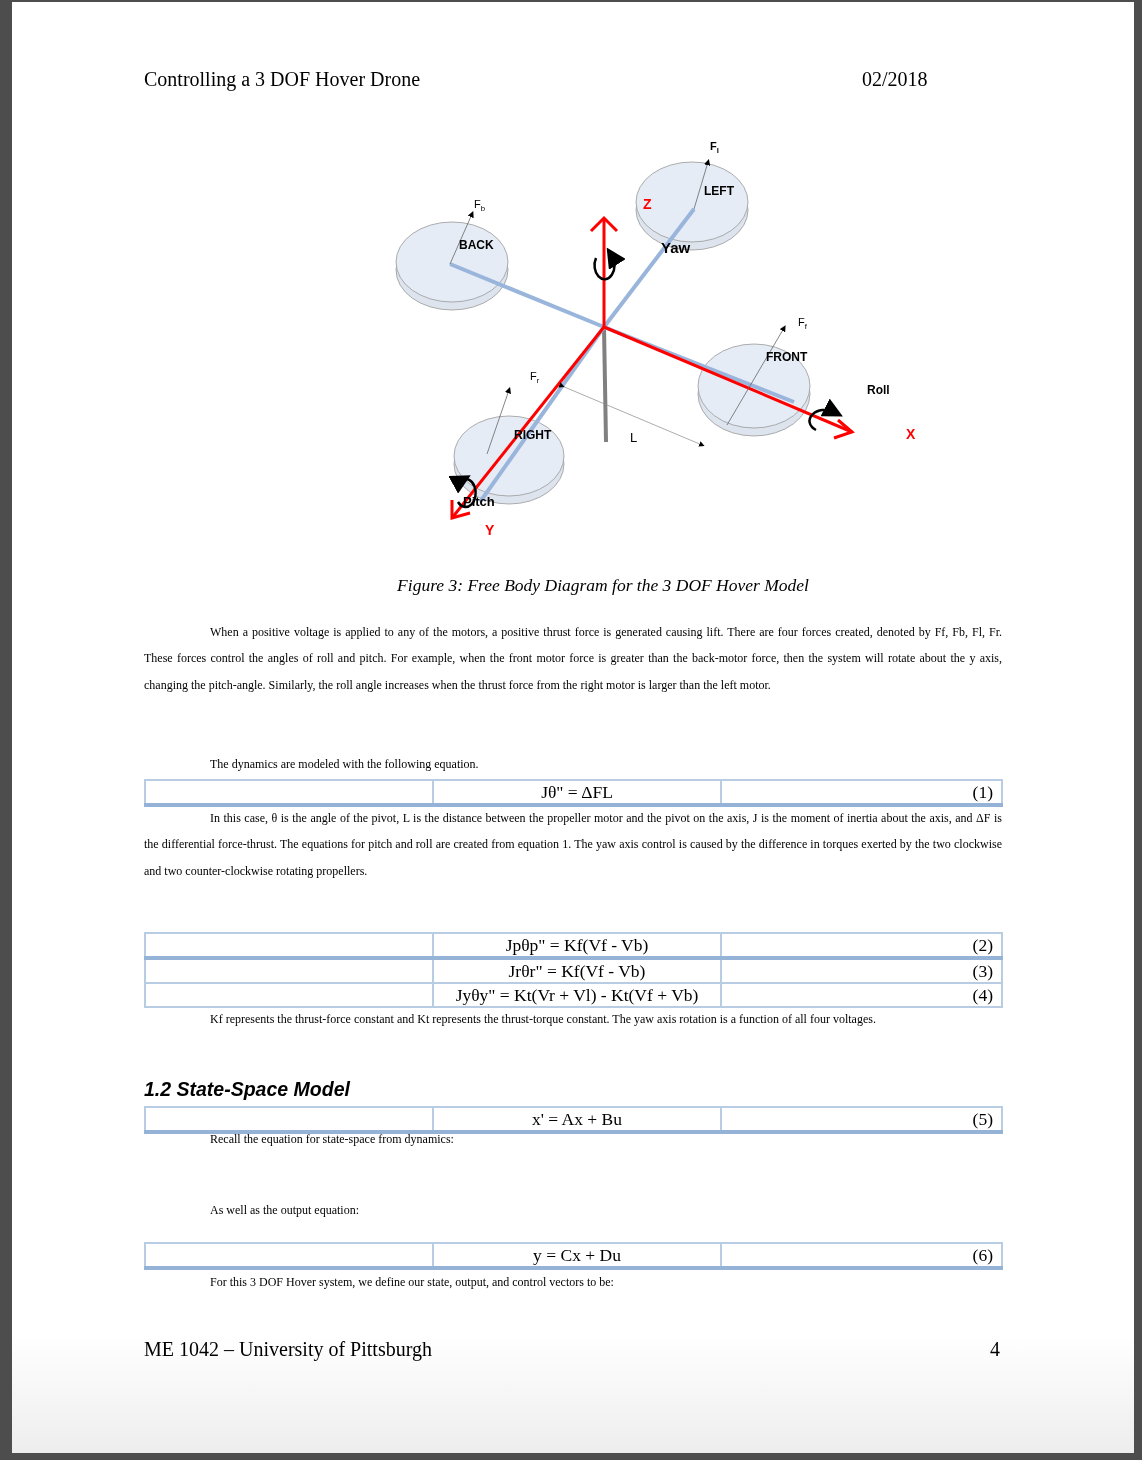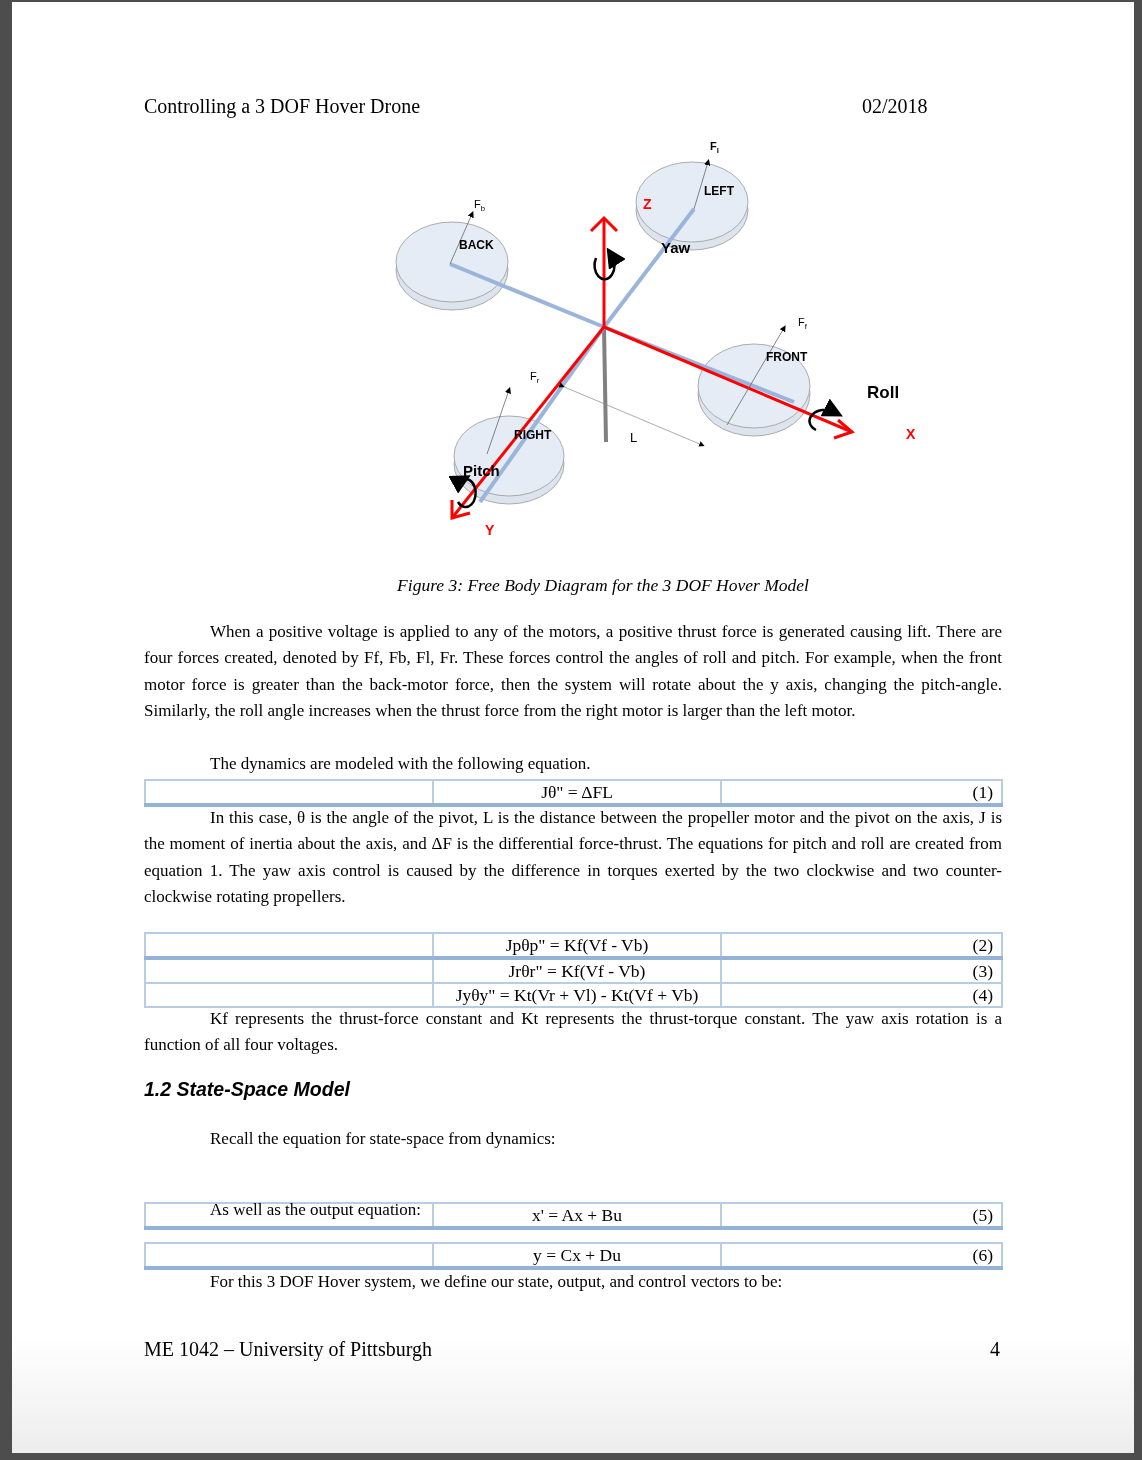--- a/index.html
+++ b/index.html
@@ -5,22 +5,22 @@
   html, body { margin:0; padding:0; }
   body {
     width:1142px; height:1460px; background:#4d4d4d; position:relative; overflow:hidden;
     font-family:"Liberation Serif", serif; color:#000;
   }
   .page {
     position:absolute; left:12px; top:2px; width:1122px; height:1451px;
     background:linear-gradient(to bottom, #ffffff 0%, #ffffff 92%, #ededed 100%);
   }
   .abs { position:absolute; }
-  .hdr { font-size:20px; top:66px;margin-top:27px; }
-  .para { position:absolute; left:132px; width:858px; text-align:justify; font-size:17px; line-height:26.4px; }
+  .hdr { font-size:20px; top:66px; }
+  .para { position:absolute; left:132px; width:858px; text-align:justify; font-size:12px; line-height:26.4px; }
   .indent { text-indent:66px; }
   .caption { position:absolute; top:573px; left:0; width:1122px; text-align:center; font-style:italic; font-size:17.5px; padding-left:60px; box-sizing:border-box; }
   table.eq {
     position:absolute; left:132px; width:859px; border-collapse:collapse; font-size:17.5px;
   }
   table.eq td { border:2px solid #b8cce4; padding:0 8px; height:22px; line-height:20px; }
   table.eq tr.first td { border-bottom:4px solid #95b3d7; }
   table.eq td.c1 { width:270px; }
   table.eq td.c2 { width:270px; text-align:center; }
   table.eq td.c3 { text-align:right; }
@@ -91,22 +91,22 @@
       <path d="M80,348 A10,14 0 1 1 76,370" fill="none" stroke="#000" stroke-width="2.5" marker-start="url(#ah)"></path>
     </svg>
     <div class="abs lbl" style="left:30px; top:106px; font-size:12px;">BACK</div>
     <div class="abs lbl" style="left:275px; top:52px; font-size:12px;">LEFT</div>
     <div class="abs lbl" style="left:337px; top:218px; font-size:12px;">FRONT</div>
     <div class="abs lbl" style="left:85px; top:296px; font-size:12px;">RIGHT</div>
     <div class="abs lbl" style="left:214px; top:64px; font-size:14px; color:#ff0000;">Z</div>
     <div class="abs lbl" style="left:477px; top:294px; font-size:14px; color:#ff0000;">X</div>
     <div class="abs lbl" style="left:56px; top:390px; font-size:14px; color:#ff0000;">Y</div>
     <div class="abs lbl" style="left:232px; top:107px; font-size:15px;">Yaw</div>
-    <div class="abs lbl" style="left:438px; top:251px; font-size:17px;">Roll</div>
-    <div class="abs lbl" style="left:34px; top:330px; font-size:15px;">Pitch</div>
+    <div class="abs lbl" style="left:438px; top:251px; font-size:12px;">Roll</div>
+    <div class="abs lbl" style="left:34px; top:362px; font-size:13px;">Pitch</div>
     <div class="abs" style="left:248px; top:298px; font-size:13px; font-family:'Liberation Sans',sans-serif;">L</div>
     <div class="abs" style="left:92px; top:66px; font-size:11px; font-family:'Liberation Sans',sans-serif;"><span>F</span><sub>b</sub></div>
     <div class="abs" style="left:328px; top:8px; font-size:11px; font-family:'Liberation Sans',sans-serif;font-weight:bold;"><span>F</span><sub>l</sub></div>
     <div class="abs" style="left:404px; top:184px; font-size:11px; font-family:'Liberation Sans',sans-serif;margin-left:12px;"><span>F</span><sub>f</sub></div>
     <div class="abs" style="left:148px; top:238px; font-size:11px; font-family:'Liberation Sans',sans-serif;"><span>F</span><sub>r</sub></div>
   </div>
 
   <div class="caption">Figure 3: Free Body Diagram for the 3 DOF Hover Model</div>
 
   <div class="para indent" style="top:617px;">When a positive voltage is applied to any of the motors, a positive thrust force is generated causing lift. There are four forces created, denoted by Ff, Fb, Fl, Fr. These forces control the angles of roll and pitch. For example, when the front motor force is greater than the back-motor force, then the system will rotate about the y axis, changing the pitch-angle. Similarly, the roll angle increases when the thrust force from the right motor is larger than the left motor.</div>
@@ -143,21 +143,21 @@
     </tr>
   </tbody>
     </table>
 
   <div class="para indent" style="top:1004px;">Kf represents the thrust-force constant and Kt represents the thrust-torque constant. The yaw axis rotation is a function of all four voltages.</div>
 
   <div class="h2">1.2  State-Space Model</div>
 
   <div class="para indent" style="top:1124px;">Recall the equation for state-space from dynamics:</div>
 
-  <table class="eq" style="top:1200px;">
+  <table class="eq" style="top:1104px;">
     <tbody>
         <tr class="first">
       <td class="c1"></td>
       <td class="c2">x' = Ax + Bu</td>
       <td class="c3">(5)</td>
     </tr>
   </tbody>
     </table>
 
   <div class="para indent" style="top:1195px;">As well as the output equation:</div>

